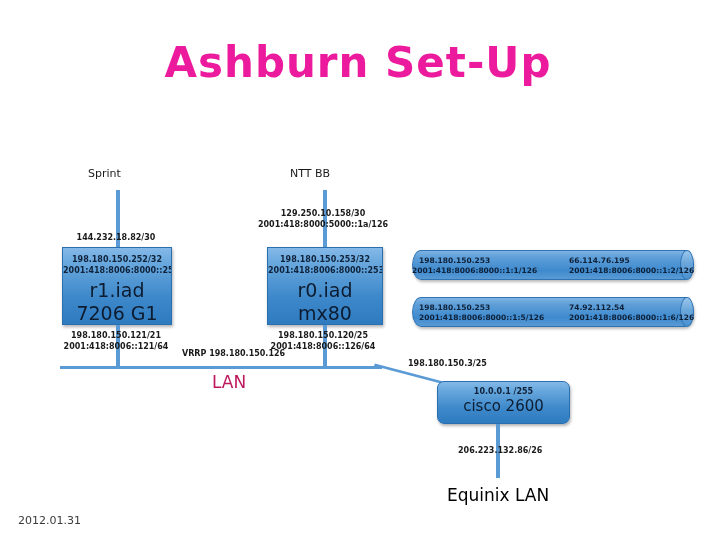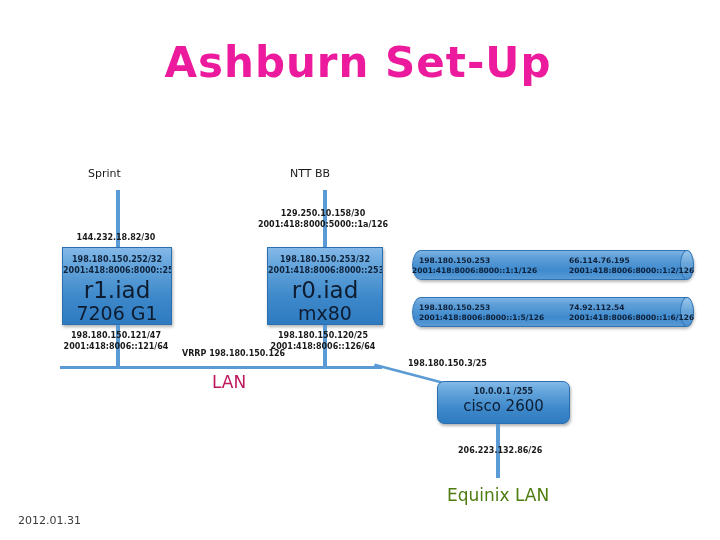--- a/index.html
+++ b/index.html
@@ -77,21 +77,21 @@
     font-family: "DejaVu Sans", sans-serif;
     font-size: 8px;
     font-weight: bold;
     color: #10223a;
     line-height: 11px;
     margin-top: 6px;
     white-space: nowrap;
   }
   .router .devname {
     font-family: "DejaVu Sans", sans-serif;
-    font-size: 23px;
+    font-size: 19px;
     color: #0d1c30;
     line-height: 23px;
     margin-top: 3px;
     white-space: nowrap;
   }
   .router .devmodel {
     font-family: "DejaVu Sans", sans-serif;
     font-size: 19px;
     color: #0d1c30;
     line-height: 23px;
@@ -170,21 +170,21 @@
     height: 32px;
     overflow: visible;
   }
 
   #equinix-label {
     position: absolute;
     left: 447px;
     top: 485px;
     font-family: "DejaVu Sans", sans-serif;
     font-size: 17px;
-    color: #4d7c0f;
+    color: #000000;
   }
 
   
   #footer-date {
     position: absolute;
     left: 18px;
     top: 514px;
     font-family: "DejaVu Sans", sans-serif;
     font-size: 11px;
     color: #3a3a3a;
@@ -208,21 +208,21 @@
   <div class="annot center" style="left:248px; top:219px; width:150px;">2001:418:8000:5000::1a/126</div>
 
   <div class="router" id="box-r1" style="left:62px; top:247px; width:110px; height:78px;">
     <div class="ips">198.180.150.252/32</div>
     <div class="ips" style="margin-top:0;">2001:418:8006:8000::252/128</div>
     <div class="devname">r1.iad</div>
     <div class="devmodel">7206 G1</div>
   </div>
 
   <div class="vline" style="left:116px; top:325px; height:42px;"></div>
-  <div class="annot center" style="left:40px; top:330px; width:152px;">198.180.150.121/47</div>
+  <div class="annot center" style="left:40px; top:330px; width:152px;">198.180.150.121/21</div>
   <div class="annot center" style="left:40px; top:341px; width:152px;">2001:418:8006::121/64</div>
 
   <div class="router" id="box-r0" style="left:267px; top:247px; width:116px; height:78px;">
     <div class="ips">198.180.150.253/32</div>
     <div class="ips" style="margin-top:0;">2001:418:8006:8000::253/128</div>
     <div class="devname">r0.iad</div>
     <div class="devmodel">mx80</div>
   </div>
 
   <div class="vline" style="left:323px; top:325px; height:42px;"></div>

